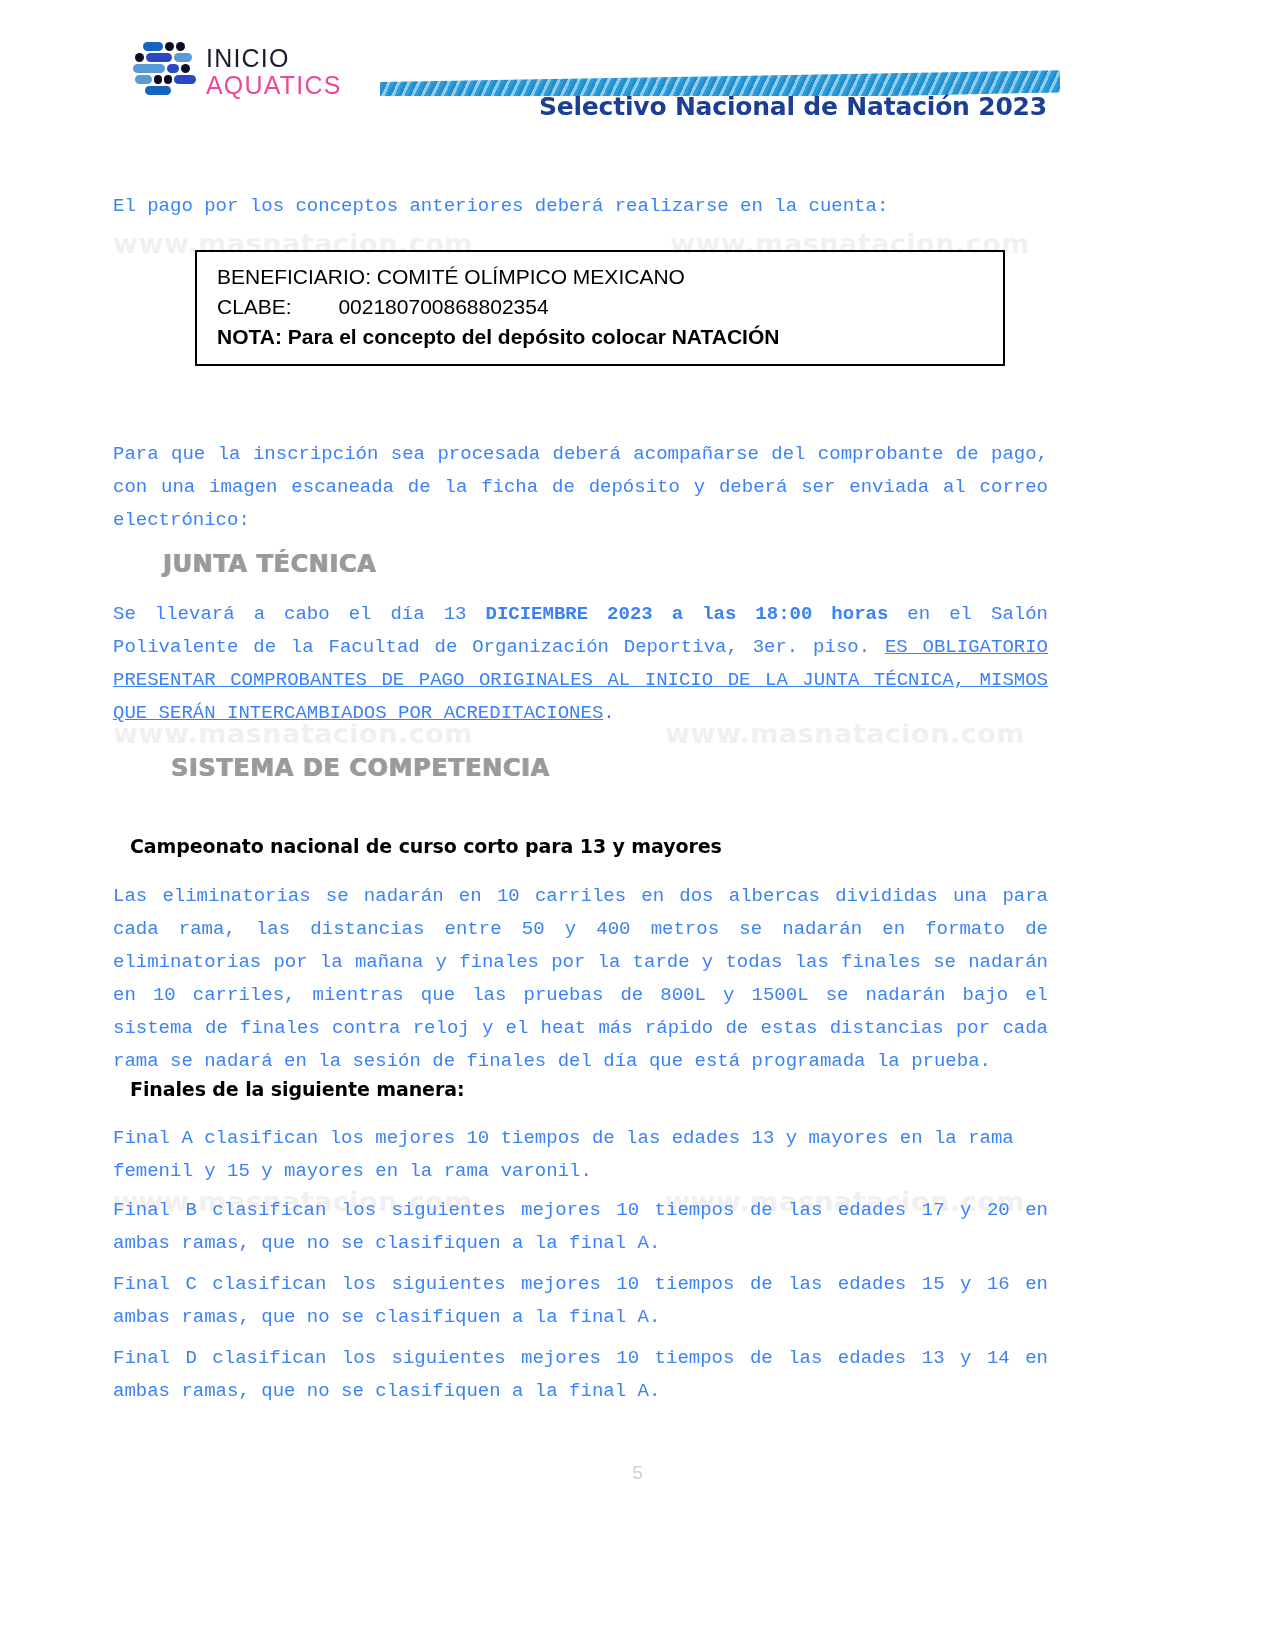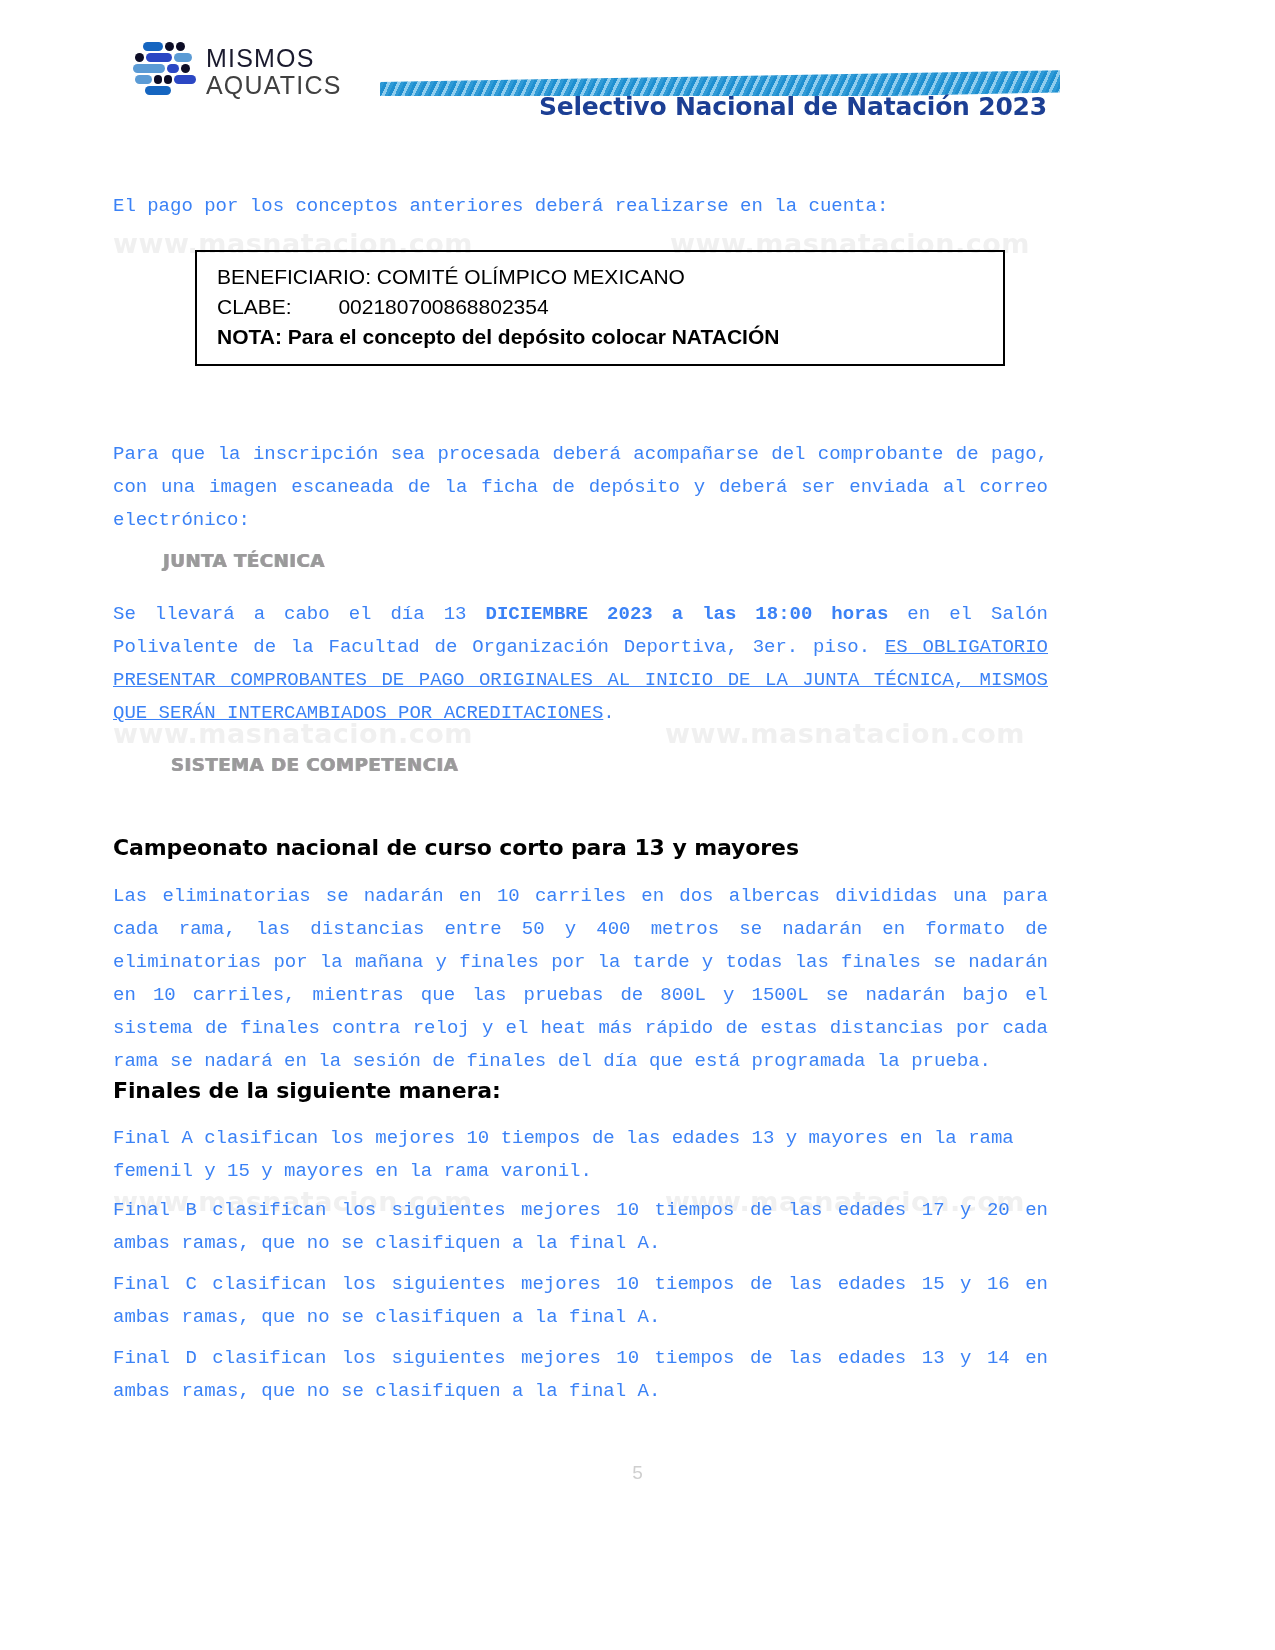--- a/index.html
+++ b/index.html
@@ -85,21 +85,21 @@
     font-size: 25px;
     font-weight: 400;
     letter-spacing: 1.2px;
     color: #1a1a2e;
   }
   .logo-aquatics {
     font-family: "Liberation Sans", sans-serif;
     font-size: 25px;
     font-weight: 400;
     letter-spacing: 1.2px;
-    color: #404040;
+    color: #ec4899;
     margin-top: 2px;
   }
 
   .header-band {
     position: absolute;
     left: 380px;
     top: 70px;
     width: 680px;
     height: 26px;
     overflow: hidden;
@@ -190,21 +190,21 @@
     left: 0;
     width: 935px;
   }
 
   
   .section-heading {
     position: absolute;
     left: 50px;
     font-family: "DejaVu Sans", sans-serif;
     font-weight: 700;
-    font-size: 18px;
+    font-size: 24px;
     letter-spacing: 0.6px;
     color: #9a9a9a;
     text-shadow:
       0.6px 0 0 #b9aabb,
       -0.6px 0.4px 0 #a7b5a8,
       0.4px -0.5px 0 #aaa4bb;
   }
   #heading-junta { top: 550px; }
   #heading-sistema { top: 754px; margin-left: 8px; }
 
@@ -214,24 +214,24 @@
     left: 0;
     width: 935px;
   }
   .junta-para .u {
     text-decoration: underline;
   }
   .junta-para b { font-weight: 700; }
 
   .sub-heading {
     position: absolute;
-    left: 0;
+    left: 17px;
     font-family: "DejaVu Sans", sans-serif;
     font-weight: 700;
-    font-size: 22px;
+    font-size: 19px;
     color: #000;
     letter-spacing: -0.1px;
   }
   #sub-campeonato { top: 835px; }
   #sub-finales { top: 1078px; }
 
   #para-eliminatorias { position: absolute; top: 880px; left: 0; width: 935px; }
   #para-final-a { position: absolute; top: 1122px; left: 0; width: 935px; }
   #para-final-b { position: absolute; top: 1194px; left: 0; width: 935px; }
   #para-final-c { position: absolute; top: 1268px; left: 0; width: 935px; }
@@ -287,21 +287,21 @@
             <span class="pill" style="width: 17px; background: rgb(91, 155, 213);"></span>
             <span class="pill" style="width: 8px; background: rgb(13, 13, 38);"></span>
             <span class="pill" style="width: 8px; background: rgb(13, 13, 38);"></span>
             <span class="pill" style="width: 22px; background: rgb(43, 71, 196);"></span>
           </div>
           <div class="logo-row" style="left: 12px; top: 44px;">
             <span class="pill" style="width: 26px; background: rgb(21, 101, 192);"></span>
           </div>
         </div>
       <div class="logo-word">
-        <div class="logo-world">MISMOS</div>
+        <div class="logo-world">INICIO</div>
         <div class="logo-aquatics">AQUATICS</div>
       </div>
     </div>
 
     <div class="header-band">
       <div class="band-shape"></div>
     </div>
 
     <div class="header-title">Selectivo Nacional de Natación 2023</div>
   </div>

